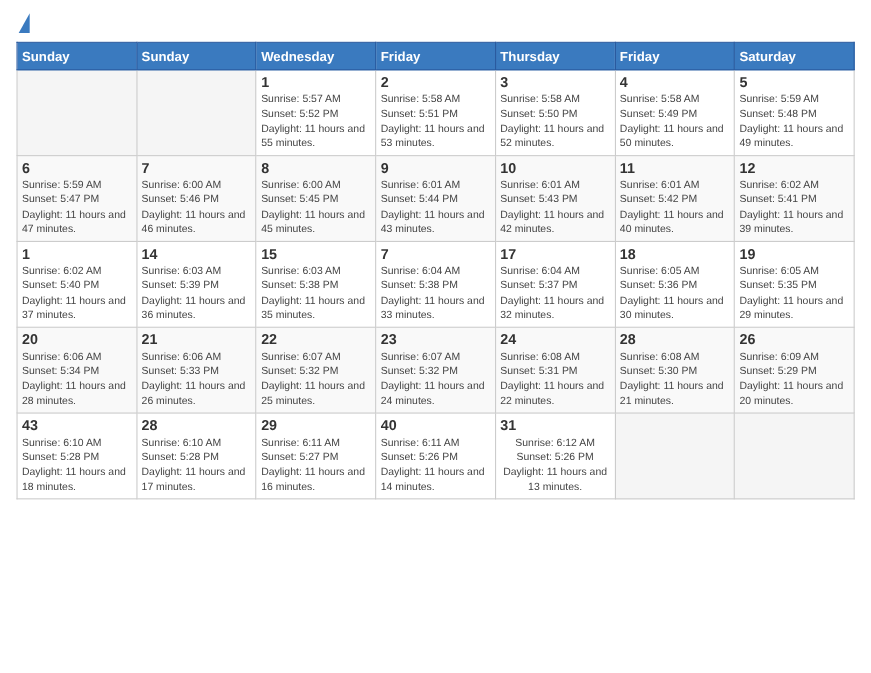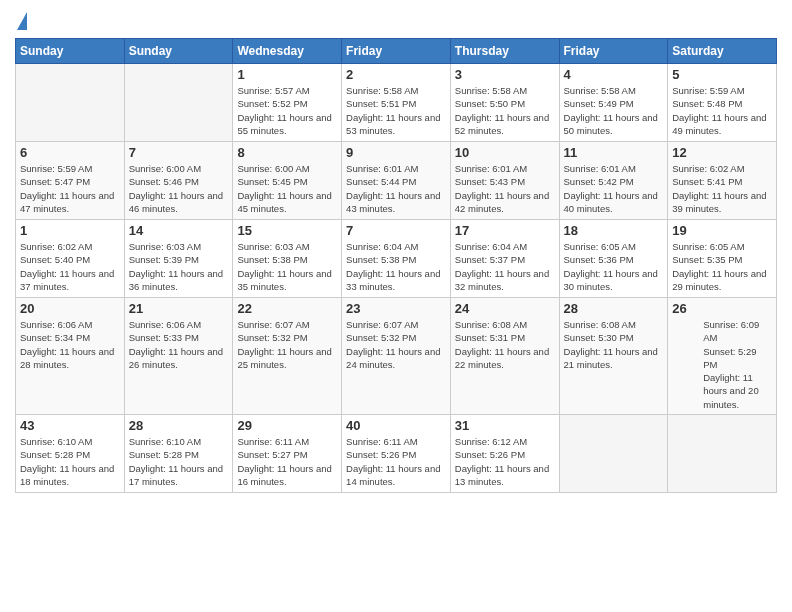--- a/index.html
+++ b/index.html
@@ -294,21 +294,21 @@
 Daylight: 11 hours and 22 minutes.</div>
           </td>
           <td>
             <span class="day-number">28</span>
             <div class="day-info" style="white-space: pre-line;">Sunrise: 6:08 AM
 Sunset: 5:30 PM
 Daylight: 11 hours and 21 minutes.</div>
           </td>
           <td>
             <span class="day-number">26</span>
-            <div class="day-info" style="white-space: pre-line; margin-left: 31px;">Sunrise: 6:09 AM
+            <div class="day-info" style="white-space: pre-line;">Sunrise: 6:09 AM
 Sunset: 5:29 PM
 Daylight: 11 hours and 20 minutes.</div>
           </td>
         </tr>
         <tr>
           <td>
             <span class="day-number">43</span>
             <div class="day-info" style="white-space: pre-line;">Sunrise: 6:10 AM
 Sunset: 5:28 PM
 Daylight: 11 hours and 18 minutes.</div>
@@ -326,21 +326,21 @@
 Daylight: 11 hours and 16 minutes.</div>
           </td>
           <td>
             <span class="day-number">40</span>
             <div class="day-info" style="white-space: pre-line;">Sunrise: 6:11 AM
 Sunset: 5:26 PM
 Daylight: 11 hours and 14 minutes.</div>
           </td>
           <td>
             <span class="day-number">31</span>
-            <div class="day-info" style="white-space: pre-line;">Sunrise: 6:12 AM
+            <div class="day-info" style="white-space: pre-line; text-align: center;">Sunrise: 6:12 AM
 Sunset: 5:26 PM
 Daylight: 11 hours and 13 minutes.</div>
           </td>
           <td class="empty"></td>
           <td class="empty"></td>
         </tr>
       </tbody>
   </table>
 </div>
 

